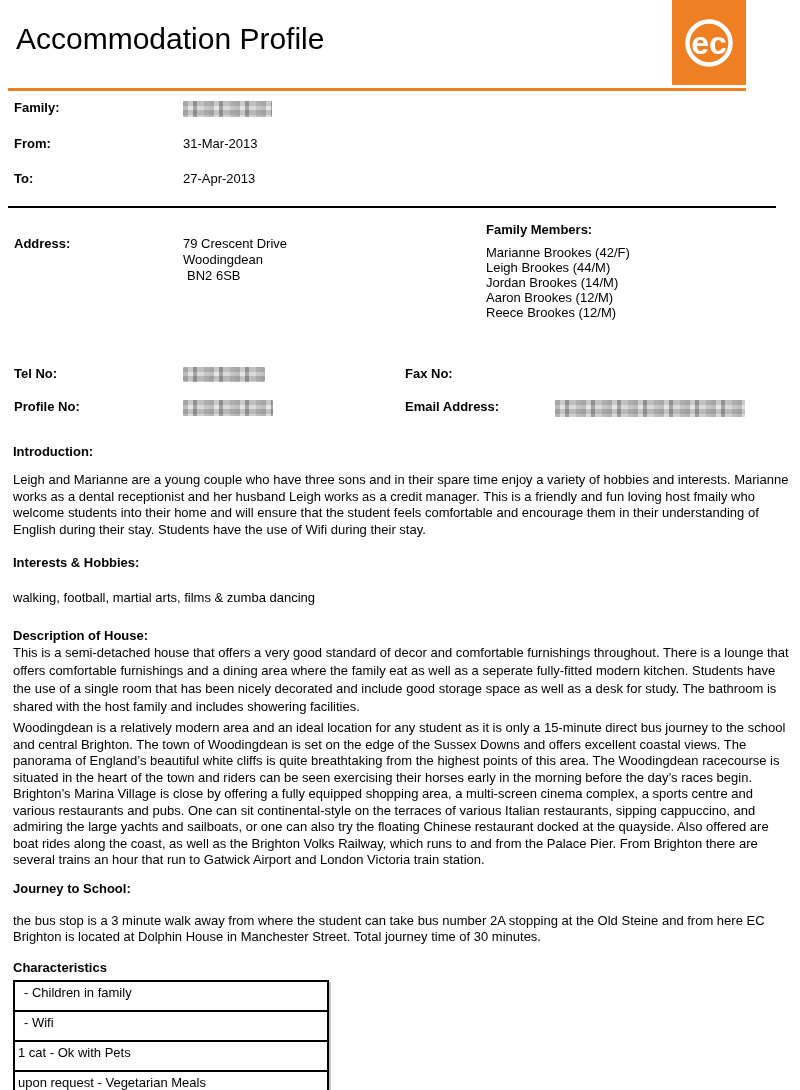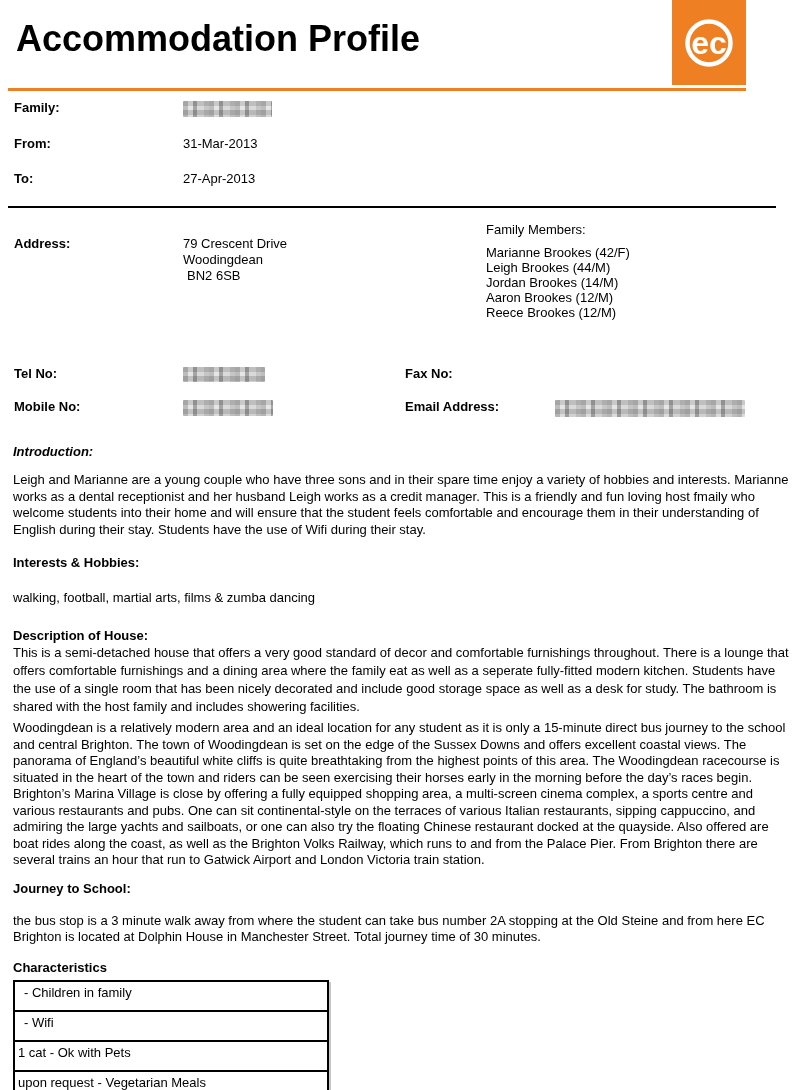--- a/index.html
+++ b/index.html
@@ -7,21 +7,21 @@
   body {
     width: 800px; height: 1090px; overflow: hidden;
     font-family: "Liberation Sans", "DejaVu Sans", sans-serif;
     font-size: 13px; line-height: 16px; color: #000;
   }
 
   
   .header { position: relative; height: 85px; }
   .doc-title {
     position: absolute; left: 16px; top: 22px;
-    font-size: 36px; line-height: 34px; font-weight: 700; color: #000;
+    font-size: 30px; line-height: 34px; font-weight: 400; color: #000;
   }
   .logo-box { position: absolute; left: 672px; top: 0; width: 82px; height: 85px; }
   .rule-orange { height: 3px; background: #EE7F22; margin: 3px 54px 0 8px; }
 
   
   .field-row { display: flex; align-items: flex-start; }
   .flabel { font-weight: 700; flex: 0 0 169px; }
   .fvalue { flex: 1 1 auto; }
 
   .booking { padding: 9px 0 0 14px; }
@@ -29,21 +29,21 @@
 
   .rule-black { height: 2px; background: #000; margin: 12px 24px 0 8px; }
 
   
   .family { display: flex; padding: 11px 0 0 14px; }
   .family-left { flex: 0 0 472px; }
   .family-left .address-row { margin-top: 17px; }
   .addr-line { display: block; }
   .addr-line.indent { padding-left: 4px; }
   .family-right { flex: 1 1 auto; padding-top: 3px; }
-  .members-heading { font-weight: 400; }
+  .members-heading { font-weight: 700; }
   .members-list { margin-top: 7px; line-height: 15px; }
 
   
   .contact { padding: 46px 0 0 14px; }
   .contact .field-row { min-height: 16px; }
   .contact .row2 { margin-top: 17px; }
   .c-val1 { flex: 0 0 222px; }
   .c-label2 { font-weight: 700; flex: 0 0 150px; }
   .c-val2 { flex: 1 1 auto; }
 
@@ -59,21 +59,21 @@
     filter: blur(0.7px); border-radius: 1px;
   }
   .r-student { width: 89px; height: 16px; }
   .r-tel     { width: 82px; height: 15px; }
   .r-mobile  { width: 90px; height: 16px; }
   .r-email   { width: 190px; height: 17px; }
 
   
   .sections { padding: 0 10px 0 13px; }
   .sec-heading { font-weight: 700; }
-  .h-intro  { margin-top: 27px; font-style: italic; }
+  .h-intro  { margin-top: 27px; }
   .p-intro  { margin-top: 12px; line-height: 16.5px; }
   .h-interests { margin-top: 17px; }
   .p-interests { margin-top: 19px; }
   .h-house  { margin-top: 22px; }
   .p-house1 { line-height: 18px; }
   .p-house2 { margin-top: 4px;  line-height: 16.5px; }
   .h-journey { margin-top: 12px; }
   .p-journey { margin-top: 16px; line-height: 16.5px; }
   .h-chars  { margin-top: 14px; }
 
@@ -150,21 +150,21 @@
   </div>
 
   <div class="contact">
     <div class="field-row">
       <span class="flabel">Tel No:</span>
       <span class="c-val1"><span class="redacted r-tel"></span></span>
       <span class="c-label2">Fax No:</span>
       <span class="c-val2"></span>
     </div>
     <div class="field-row row2">
-      <span class="flabel">Mobile No:</span>
+      <span class="flabel">Profile No:</span>
       <span class="c-val1"><span class="redacted r-mobile"></span></span>
       <span class="c-label2">Email Address:</span>
       <span class="c-val2"><span class="redacted r-email"></span></span>
     </div>
   </div>
 
   <div class="sections">
     <div class="sec-heading h-intro">Introduction:</div>
     <p class="p-intro">Leigh and Marianne are a young couple who have three sons and in their spare time enjoy a variety of hobbies and interests. Marianne works as a dental receptionist and her husband Leigh works as a credit manager. This is a friendly and fun loving host fmaily who welcome students into their home and will ensure that the student feels comfortable and encourage them in their understanding of English during their stay. Students have the use of Wifi during their stay.</p>
 

